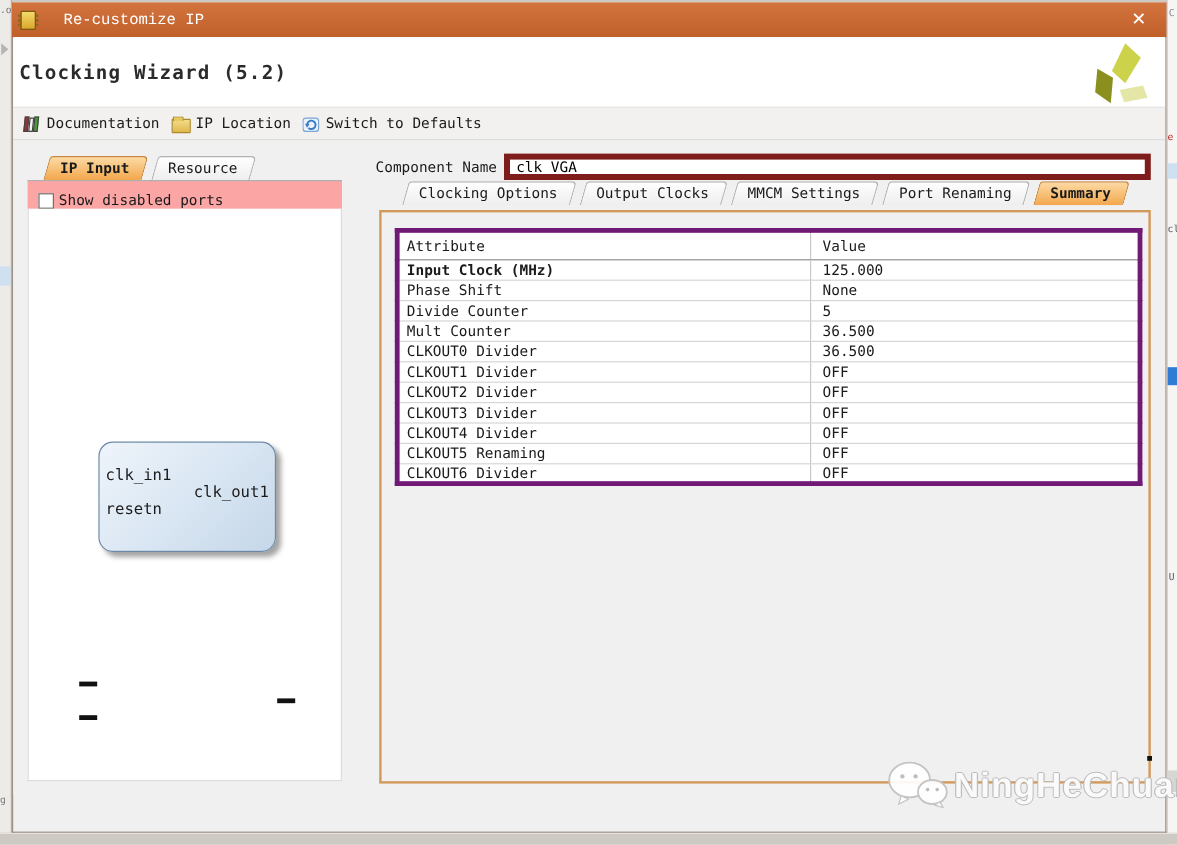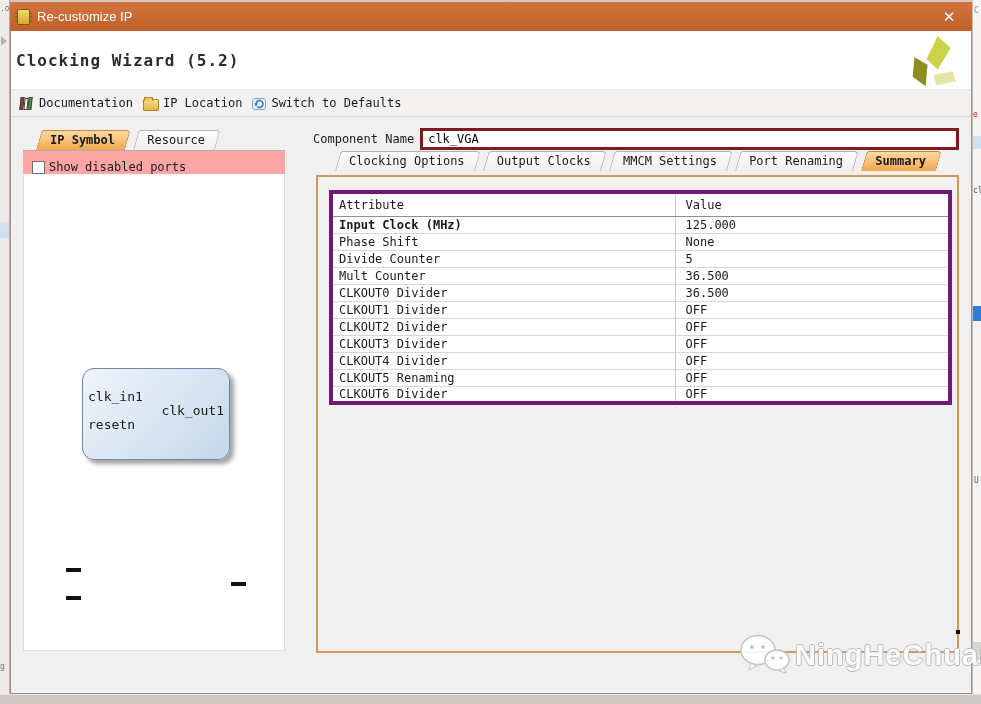--- a/index.html
+++ b/index.html
@@ -20,21 +20,21 @@
   .bg-right .frag-blue1 { position:absolute; left:0; top:136px; width:9px; height:13px; background:#cfe0f0; }
   .bg-right .frag-cl { position:absolute; left:0; top:186px; }
   .bg-right .frag-sel { position:absolute; left:0; top:306px; width:9px; height:15px; background:#2f7cd6; }
   .bg-right .frag-u { position:absolute; left:1px; top:476px; }
   .bg-right .frag-gray { position:absolute; left:0; top:642px; width:9px; height:18px; background:#d8d6d3; }
 
   
   .dialog { position:absolute; left:10px; top:2px; width:962px; height:692px; background:#f0f0f0; border:1px solid #9f9288; border-top:none; }
 
   .titlebar { position:absolute; left:-1px; top:0; width:962px; height:29px; background:linear-gradient(#d3743f,#c05f2a); display:flex; align-items:center; padding-left:7px; }
-  .titlebar-title { color:#fff; font-family:Liberation Sans, sans-serif; font-size:13px; margin-left:7px; }
+  .titlebar-title { color:#fff; font-family:Liberation Mono, monospace; font-size:13px; margin-left:23px; }
   .chip-icon { width:13px; height:16px; background:linear-gradient(#f2d96a,#d9a82c); border:1px solid #7c5a10; border-radius:1px; position:relative; }
   .chip-icon::before, .chip-icon::after { content:""; position:absolute; top:2px; bottom:2px; width:2px;
     background:repeating-linear-gradient(#8a6a20 0 2px, transparent 2px 4px); }
   .chip-icon::before { left:-3px; } .chip-icon::after { right:-3px; }
   .close-btn { position:absolute; right:13px; top:5px; width:20px; height:20px; color:#fff; font-size:15px; line-height:20px; text-align:center; cursor:pointer; font-family:"Liberation Sans", sans-serif; }
 
   .headerbar { position:absolute; left:0; top:29px; width:960px; height:58px; background:#ffffff; }
   .header-title { position:absolute; left:5px; top:20px; font-size:16px; font-weight:bold; color:#2b2b2b; letter-spacing:1px; }
   .brand-logo { position:absolute; right:14px; top:5px; }
 
@@ -64,21 +64,21 @@
   .canvas { position:relative; width:262px; height:477px; background:#ffffff; border:1px solid #dcdcdc; border-top:none; }
 
   .ip-block { position:absolute; left:58px; top:194px; width:148px; height:92px; border-radius:12px; border:1px solid #6b89a6; background:linear-gradient(135deg,#eef4fa 0%,#dce8f4 45%,#c5d7e9 100%); box-shadow:4px 4px 4px rgba(90,90,90,0.55); font-size:13px; }
   .port-label { position:absolute; white-space:nowrap; }
   .port-in1 { left:5px; top:20px; } .port-in2 { left:5px; top:48px; } .port-out1 { right:5px; top:34px; }
   .stub { position:absolute; height:4px; width:15px; background:#111; }
   .stub-in1 { left:42px; top:394px; } .stub-in2 { left:42px; top:422px; } .stub-out1 { left:207px; top:408px; }
 
   .right-panel { position:absolute; left:302px; top:0; width:646px; height:545px; }
   .compname-row { position:absolute; left:0; top:11px; width:646px; display:flex; align-items:center; gap:6px; }
-  .compname-input { flex:1; height:22px; border:3px solid #7f1d1d; background:#fff; font-family:"DejaVu Sans Mono", monospace; font-size:12px; padding:0 5px; }
+  .compname-input { flex:1; height:22px; border:5px solid #7f1d1d; background:#fff; font-family:"DejaVu Sans Mono", monospace; font-size:12px; padding:0 5px; }
   .right-tabs { position:absolute; left:22px; top:34px; height:20px; }
   .content-panel { position:absolute; left:3px; top:58px; width:643px; height:478px; border:2px solid #d29a5a; background:#f0f0f0; }
 
   .summary-table { position:absolute; left:11px; top:13px; width:619px; border-collapse:collapse; background:#fff; border:4px solid #701a75; table-layout:fixed; }
   .summary-table th { font-weight:normal; text-align:left; height:24px; padding:0 0 0 6px; border-bottom:1px solid #8f8f8f; background:#fff; }
   .summary-table td { height:17px; padding:0 0 0 6px; border-top:1px solid #d6d6d6; overflow:hidden; white-space:nowrap; }
   .summary-table th+th, .summary-table td+td { border-left:1px solid #c9c9c9; padding-left:10px; }
   .summary-table tbody tr:first-child td:first-child { font-weight:bold; }
   .cursor-dot { position:absolute; left:638px; top:453px; width:4px; height:4px; background:#111; }
 
@@ -152,21 +152,21 @@
           <polygon points="2.2,7.2 6,7.4 3.8,10.4" fill="#3a78c8"></polygon>
         </svg>
         <span>Switch to Defaults</span>
       </div>
     </div>
 
     <div class="main">
 
       <div class="left-panel">
         <div class="left-tabs">
-          <span class="tab active"><span>IP Symbol</span></span>
+          <span class="tab active"><span>IP Input</span></span>
           <span class="tab"><span>Resource</span></span>
         </div>
         <div class="cb-row">
           <span class="checkbox"></span>
           <span>Show disabled ports</span>
         </div>
         <div class="canvas">
           <div class="ip-block">
             <span class="port-label port-in1">clk_in1</span>
             <span class="port-label port-in2">resetn</span>

